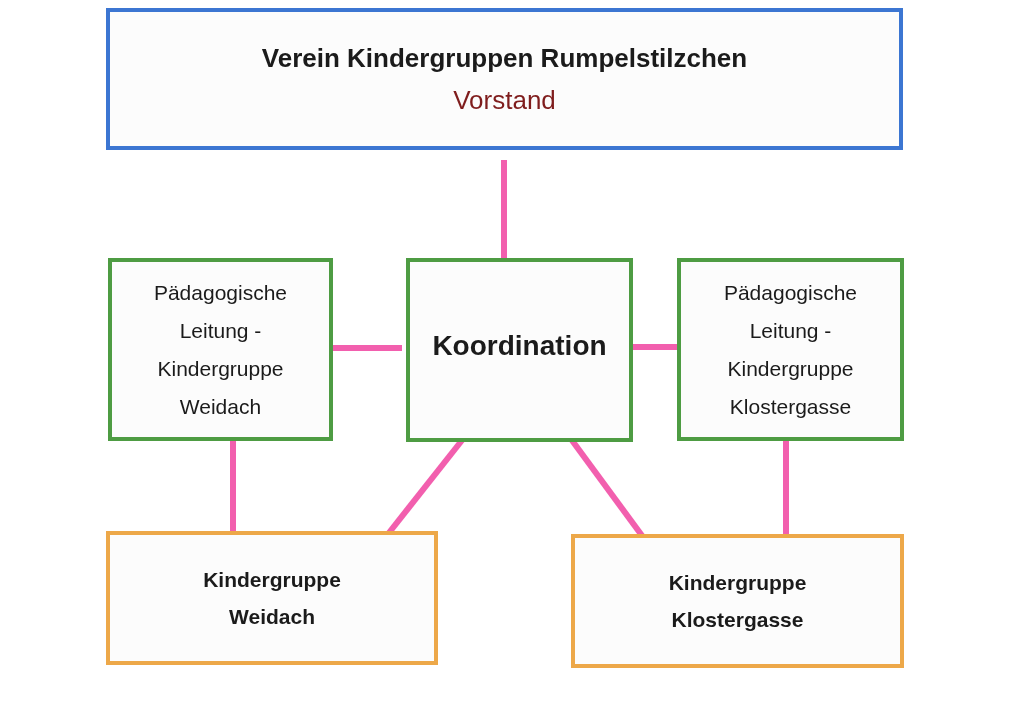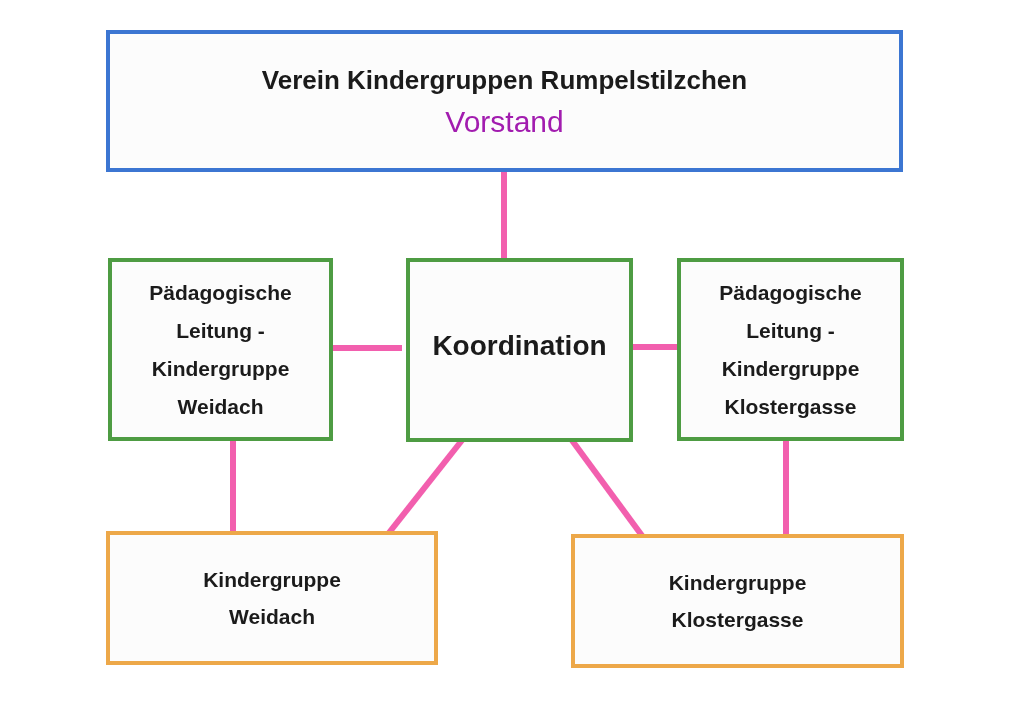--- a/index.html
+++ b/index.html
@@ -33,45 +33,45 @@
     flex-direction: column;
     align-items: center;
     justify-content: center;
     text-align: center;
   }
   .node.blue   { border: 4px solid var(--c-blue,   #3c76d2); }
   .node.green  { border: 4px solid var(--c-green,  #4e9c43); }
   .node.orange { border: 4px solid var(--c-orange, #eda849); }
 
   .node-vorstand {
-    left: 106px; top: 30px; width: 797px; height: 142px;
+    left: 106px; top: 8px; width: 797px; height: 142px;
   }
   .node-vorstand .title {
     font-size: 26px;
     font-weight: bold;
     line-height: 42px;
     color: #1b1b1b;
   }
   .node-vorstand .subtitle {
-    font-size: 30px;
+    font-size: 26px;
     font-weight: normal;
     line-height: 42px;
-    color: #a21caf;
+    color: #7f1d1d;
   }
 
   .node-paed-weidach      { left: 108px; top: 258px; width: 225px; height: 183px; }
   .node-koordination      { left: 406px; top: 258px; width: 227px; height: 184px; padding-bottom: 8px; }
   .node-paed-klostergasse { left: 677px; top: 258px; width: 227px; height: 183px; }
 
   .node-kg-weidach      { left: 106px; top: 531px; width: 332px; height: 134px; }
   .node-kg-klostergasse { left: 571px; top: 534px; width: 333px; height: 134px; }
 
   .lines-21 .line {
     font-size: 21px;
-    font-weight: bold;
+    font-weight: normal;
     line-height: 38px;
     white-space: nowrap;
   }
   .node-koordination .label {
     font-size: 28px;
     font-weight: bold;
     white-space: nowrap;
   }
   .kg-lines .line {
     font-size: 21px;

